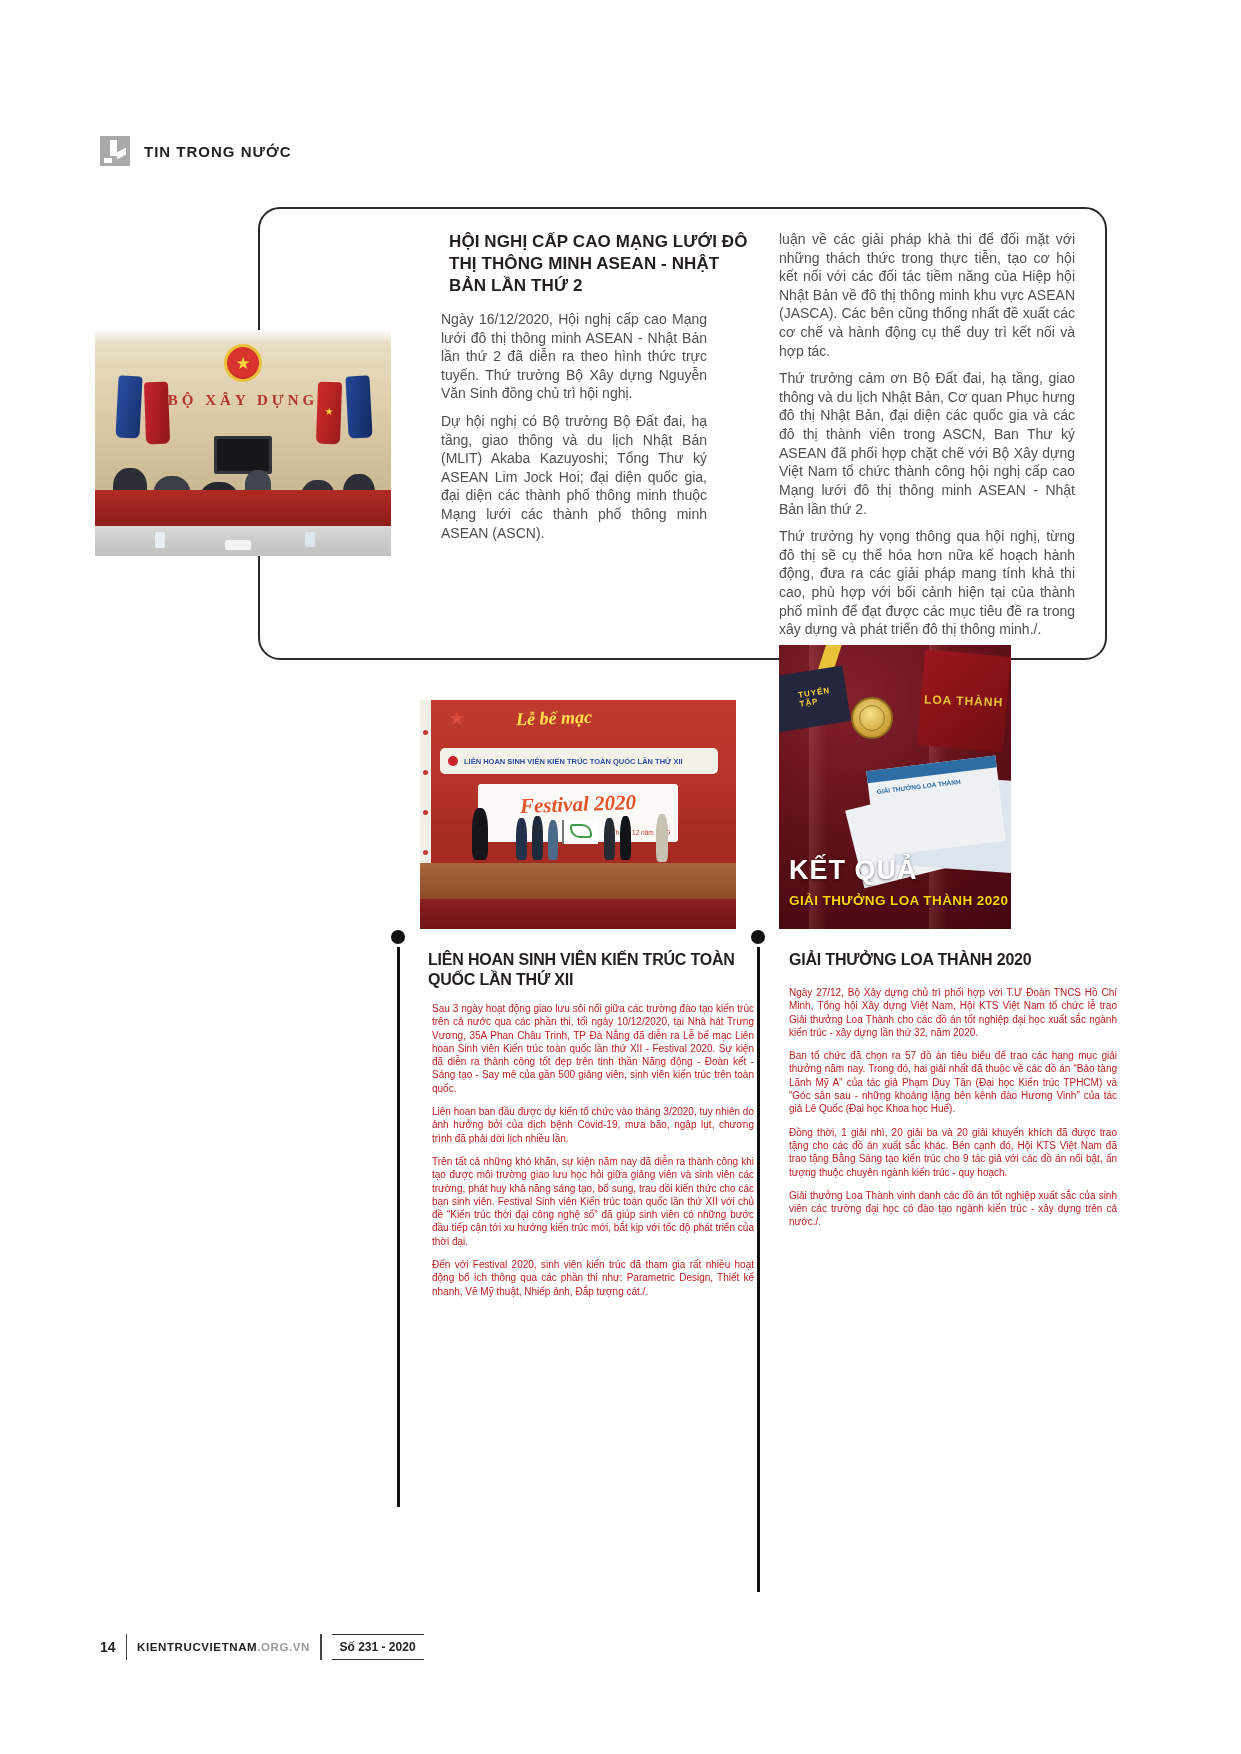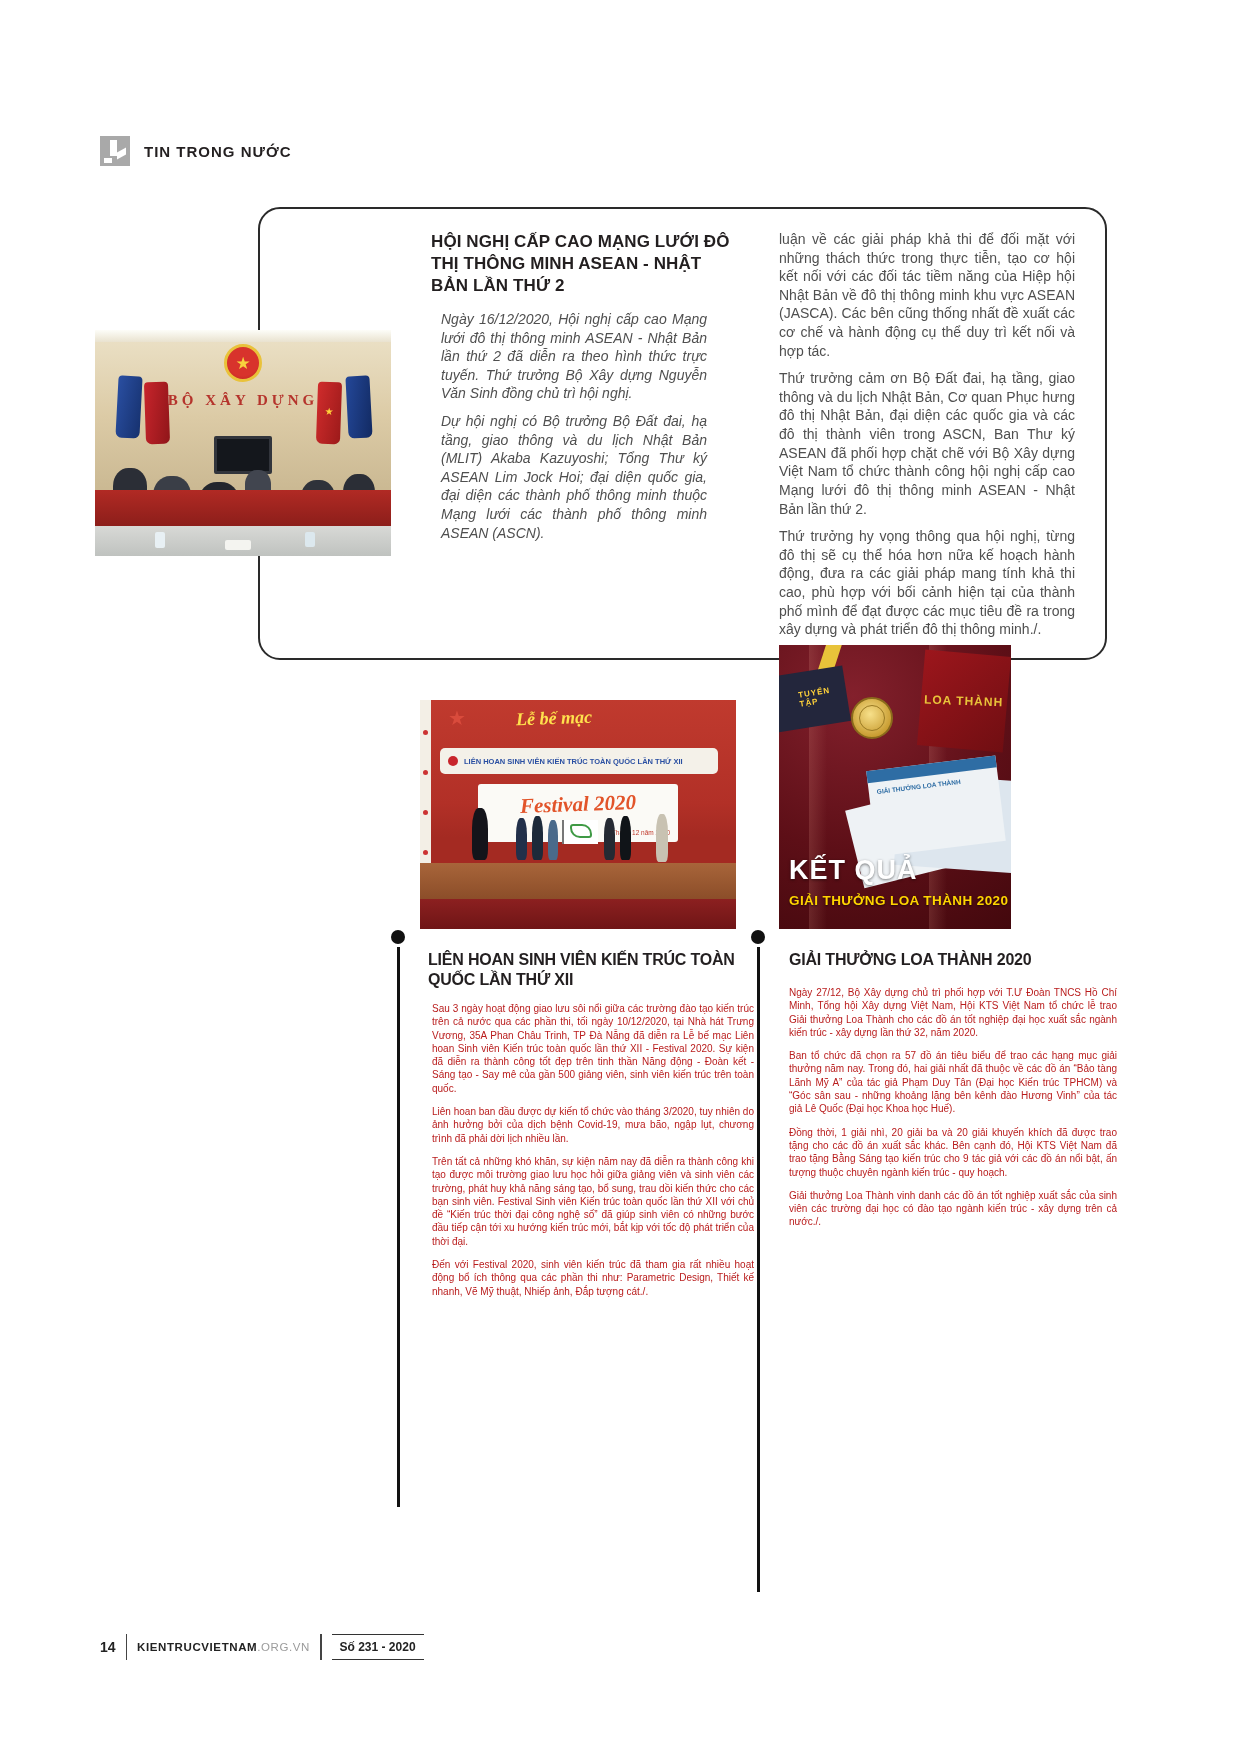--- a/index.html
+++ b/index.html
@@ -14,24 +14,24 @@
   .logo-mark { position:relative; width:30px; height:30px; background:#a9a9a9; }
   .logo-mark .cut1 { position:absolute; left:10px; top:4px; width:7px; height:16px; background:#fff; }
   .logo-mark .cut2 { position:absolute; left:17px; top:14px; width:9px; height:7px; background:#fff; transform:skewY(-30deg); }
   .logo-mark .cut3 { position:absolute; left:4px; top:22px; width:8px; height:5px; background:#fff; }
   .section-title { font-size:15px; font-weight:bold; letter-spacing:1px; color:#231f20; }
 
   
   .news-box { position:absolute; left:258px; top:207px; width:849px; height:453px;
     border:2px solid #2a2a2a; border-radius:22px; background:#fff; }
   .article-title { font-weight:bold; color:#231f20; }
-  .top-title { position:absolute; left:171px; top:22px; width:302px; font-size:17px; line-height:1.3; letter-spacing:0.1px; }
+  .top-title { position:absolute; left:189px; top:22px; width:302px; font-size:17px; line-height:1.3; letter-spacing:0.1px; }
   .col { position:absolute; }
   .col p { margin:0 0 9px; font-size:14px; line-height:1.33; color:#4f4f4f; text-align:justify; }
-  .top-left-col  { left:181px; top:101px; width:266px;font-style:italic; }
+  .top-left-col  { left:181px; top:101px; width:266px; }
   .top-right-col { left:519px; top:21px;  width:296px; }
 
   
   .photo-meeting { position:absolute; left:95px; top:330px; width:296px; height:226px; overflow:hidden;
     background:linear-gradient(180deg,#ece2c8 0%,#dccba6 38%,#cbb993 70%,#c2ae87 100%); }
   .pm-ceiling { position:absolute; left:0; top:0; width:100%; height:12px; background:linear-gradient(#fdfdf8,#e9e2cf); }
   .pm-emblem { position:absolute; left:50%; top:14px; width:38px; height:38px; margin-left:-19px; border-radius:50%;
     background:radial-gradient(circle at 50% 42%,#d8332c 0 62%,#b7221f 100%); border:3px solid #e9c23a;
     display:flex; align-items:center; justify-content:center; color:#f7d23e; font-size:17px; }
   .pm-walltext { position:absolute; left:0; top:62px; width:100%; text-align:center;
@@ -108,21 +108,21 @@
   .bt-right { left:789px; top:950px; width:330px; }
   .bottom-col p { margin:0 0 10px; font-size:10px; line-height:1.33; color:#b91c1c; text-align:justify; }
   .bc-left  { left:432px; top:1002px; width:322px; }
   .bc-right { left:789px; top:986px;  width:328px; }
 
   
   .folio { position:absolute; left:100px; top:1634px; display:flex; align-items:stretch; height:26px; }
   .folio .pg { font-weight:bold; font-size:14px; color:#222; align-self:center; }
   .folio .sep { width:1.5px; background:#444; margin:0 10px; }
   .folio .brand { align-self:center; font-size:11.5px; letter-spacing:.6px; color:#222; font-weight:bold; }
-  .folio .brand span { color:#9b9b9b; font-weight:normal; }
+  .folio .brand span { color:#9b9b9b; font-weight:bold; }
   .folio .issue { display:flex; align-items:center; font-size:12px; font-weight:bold; color:#222;
     border-top:1.5px solid #333; border-bottom:1.5px solid #333; padding:0 8px; }
 </style>
 </head>
 <body>
 
 <div class="page">
 
   <div class="section-header">
     <div class="logo-mark">

